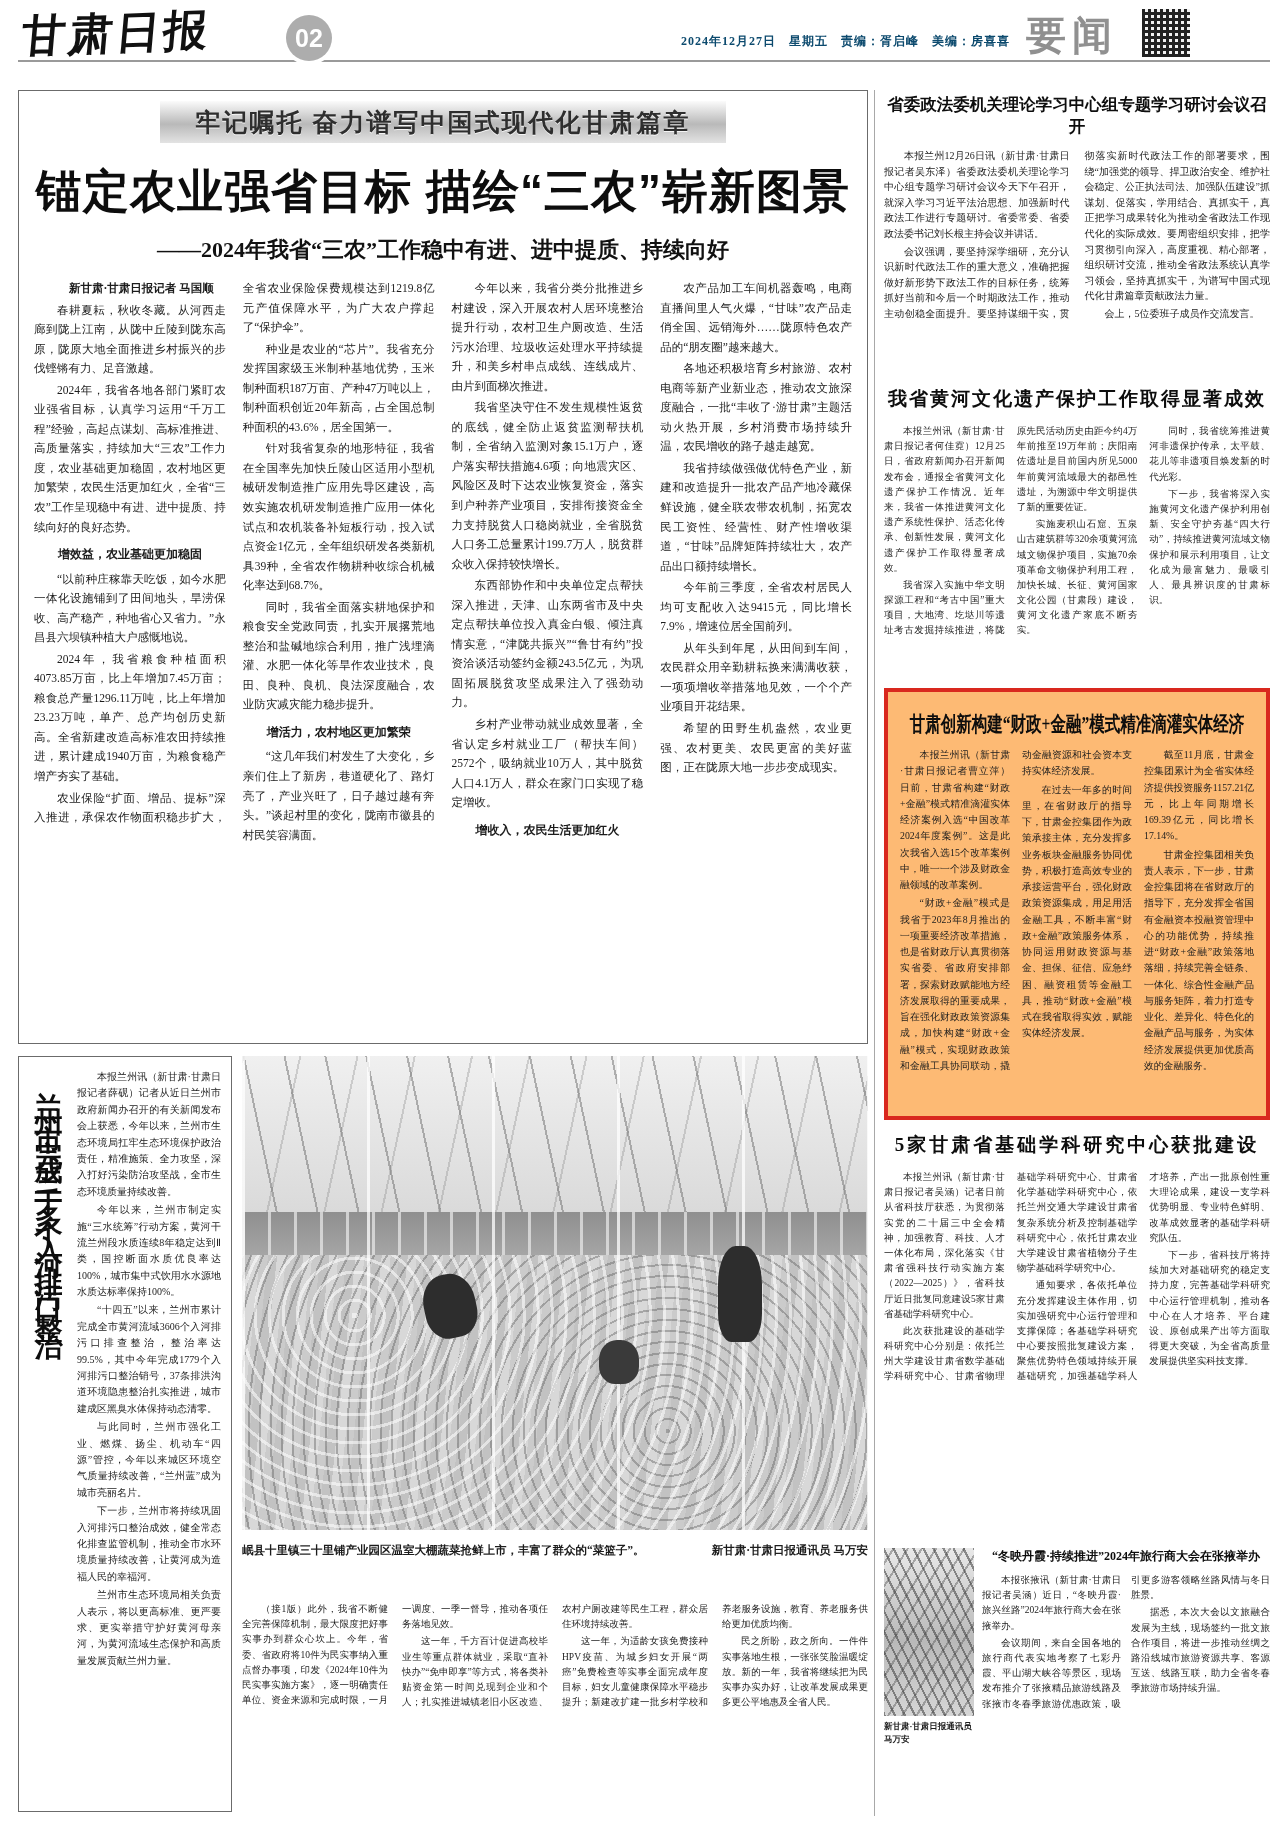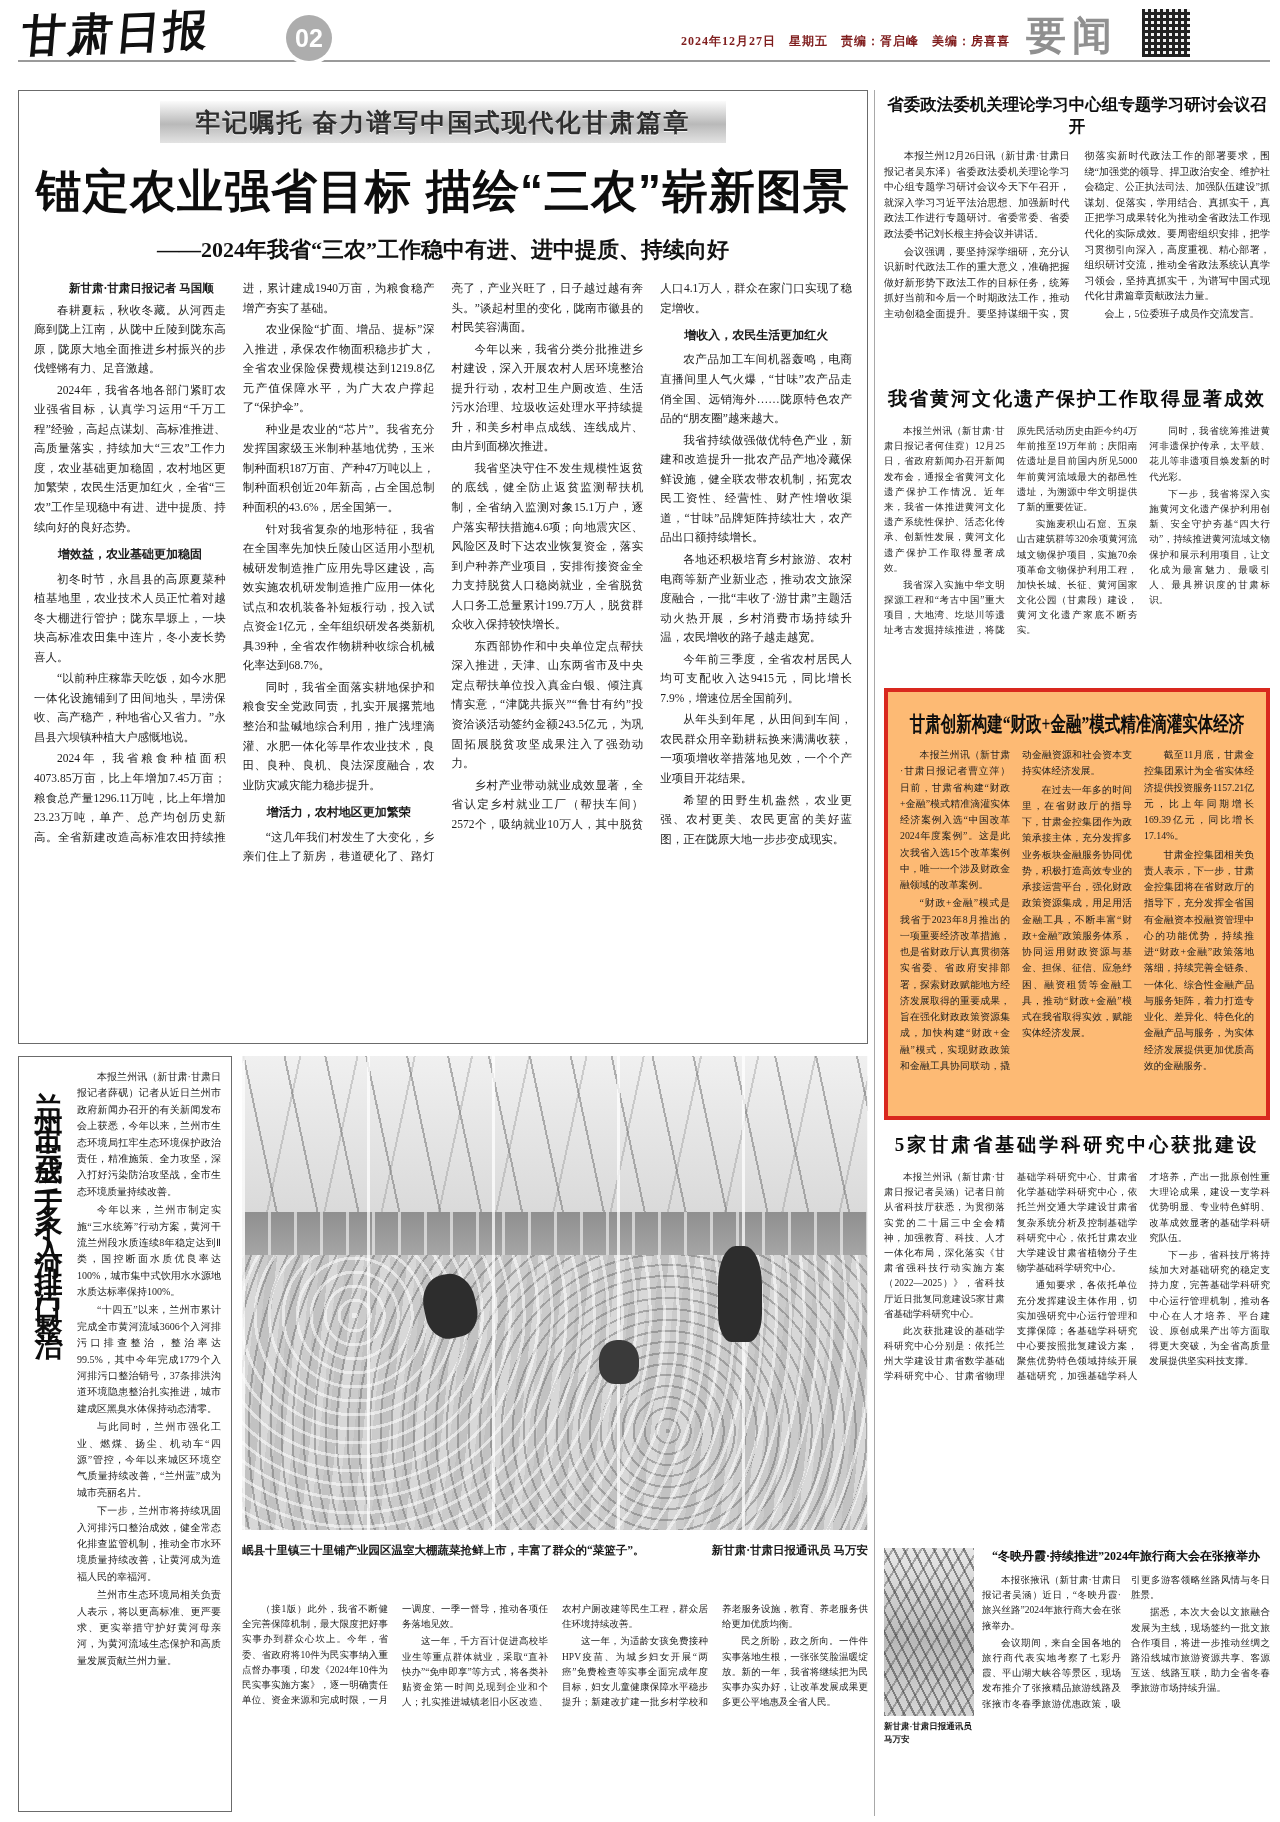--- a/index.html
+++ b/index.html
@@ -6,21 +6,21 @@
   #page{position:relative;width:1280px;height:1822px;background:#fff;overflow:hidden;
         font-family:"Liberation Serif",serif;color:#1c1c1c;}
   
   .masthead{position:absolute;left:22px;top:4px;font-family:"DejaVu Serif",serif;
     font-weight:bold;font-size:44px;letter-spacing:3px;transform:skewX(-7deg) rotate(-2deg);color:#111;}
   .header-rule{position:absolute;left:18px;top:60px;width:1252px;height:2px;background:#9a9a9a;}
   .page-circle{position:absolute;left:286px;top:15px;width:46px;height:46px;border-radius:50%;
     background:#adadad;color:#fff;font-family:"Liberation Sans",sans-serif;font-weight:bold;
     font-size:25px;line-height:46px;text-align:center;z-index:3;box-shadow:0 0 0 4px #fff;}
   .date-line{position:absolute;left:640px;top:33px;width:370px;text-align:right;
-    font-size:12px;font-weight:bold;color:#7f1d1d;letter-spacing:1px;}
+    font-size:12px;font-weight:bold;color:#0c4a6e;letter-spacing:1px;}
   .section-label{position:absolute;left:1026px;top:8px;font-size:40px;font-weight:bold;
     color:#909090;letter-spacing:6px;}
   .qr{position:absolute;left:1142px;top:9px;width:48px;height:48px;
     background:repeating-linear-gradient(0deg,#222 0 3px,transparent 3px 6px),
                repeating-linear-gradient(90deg,#222 0 3px,#f2f2f2 3px 6px);}
   
   .lead-box{position:absolute;left:18px;top:90px;width:850px;height:954px;border:1px solid #6b6b6b;box-sizing:border-box;}
   .kicker{margin:10px auto 0;width:566px;height:42px;line-height:42px;text-align:center;
     background:linear-gradient(180deg,#fbfbfb 0%,#b9b9b9 55%,#e3e3e3 100%);
     font-family:"Liberation Sans",sans-serif;font-weight:bold;font-size:25px;letter-spacing:2px;color:#2e2e2e;
@@ -120,37 +120,36 @@
 
   <div class="lead-box">
     <div class="kicker">牢记嘱托 奋力谱写中国式现代化甘肃篇章</div>
     <div class="lead-headline">锚定农业强省目标  描绘“三农”崭新图景</div>
     <div class="lead-dek">——2024年我省“三农”工作稳中有进、进中提质、持续向好</div>
     <div class="lead-cols">
       <p class="lead-byline">新甘肃·甘肃日报记者 马国顺</p>
       <p>春耕夏耘，秋收冬藏。从河西走廊到陇上江南，从陇中丘陵到陇东高原，陇原大地全面推进乡村振兴的步伐铿锵有力、足音激越。</p>
       <p>2024年，我省各地各部门紧盯农业强省目标，认真学习运用“千万工程”经验，高起点谋划、高标准推进、高质量落实，持续加大“三农”工作力度，农业基础更加稳固，农村地区更加繁荣，农民生活更加红火，全省“三农”工作呈现稳中有进、进中提质、持续向好的良好态势。</p>
       <h3 class="crosshead">增效益，农业基础更加稳固</h3>
-      <p>初冬时节，永昌县的高原夏菜种植基地里，农业技术人员正忙着对越冬大棚进行管护；陇东旱塬上，一块块高标准农田集中连片，冬小麦长势喜人。</p>
       <p>“以前种庄稼靠天吃饭，如今水肥一体化设施铺到了田间地头，旱涝保收、高产稳产，种地省心又省力。”永昌县六坝镇种植大户感慨地说。</p>
       <p>2024年，我省粮食种植面积4073.85万亩，比上年增加7.45万亩；粮食总产量1296.11万吨，比上年增加23.23万吨，单产、总产均创历史新高。全省新建改造高标准农田持续推进，累计建成1940万亩，为粮食稳产增产夯实了基础。</p>
       <p>农业保险“扩面、增品、提标”深入推进，承保农作物面积稳步扩大，全省农业保险保费规模达到1219.8亿元产值保障水平，为广大农户撑起了“保护伞”。</p>
       <p>种业是农业的“芯片”。我省充分发挥国家级玉米制种基地优势，玉米制种面积187万亩、产种47万吨以上，制种面积创近20年新高，占全国总制种面积的43.6%，居全国第一。</p>
       <p>针对我省复杂的地形特征，我省在全国率先加快丘陵山区适用小型机械研发制造推广应用先导区建设，高效实施农机研发制造推广应用一体化试点和农机装备补短板行动，投入试点资金1亿元，全年组织研发各类新机具39种，全省农作物耕种收综合机械化率达到68.7%。</p>
       <p>同时，我省全面落实耕地保护和粮食安全党政同责，扎实开展撂荒地整治和盐碱地综合利用，推广浅埋滴灌、水肥一体化等旱作农业技术，良田、良种、良机、良法深度融合，农业防灾减灾能力稳步提升。</p>
       <h3 class="crosshead">增活力，农村地区更加繁荣</h3>
       <p>“这几年我们村发生了大变化，乡亲们住上了新房，巷道硬化了、路灯亮了，产业兴旺了，日子越过越有奔头。”谈起村里的变化，陇南市徽县的村民笑容满面。</p>
       <p>今年以来，我省分类分批推进乡村建设，深入开展农村人居环境整治提升行动，农村卫生户厕改造、生活污水治理、垃圾收运处理水平持续提升，和美乡村串点成线、连线成片、由片到面梯次推进。</p>
       <p>我省坚决守住不发生规模性返贫的底线，健全防止返贫监测帮扶机制，全省纳入监测对象15.1万户，逐户落实帮扶措施4.6项；向地震灾区、风险区及时下达农业恢复资金，落实到户种养产业项目，安排衔接资金全力支持脱贫人口稳岗就业，全省脱贫人口务工总量累计199.7万人，脱贫群众收入保持较快增长。</p>
       <p>东西部协作和中央单位定点帮扶深入推进，天津、山东两省市及中央定点帮扶单位投入真金白银、倾注真情实意，“津陇共振兴”“鲁甘有约”投资洽谈活动签约金额243.5亿元，为巩固拓展脱贫攻坚成果注入了强劲动力。</p>
       <p>乡村产业带动就业成效显著，全省认定乡村就业工厂（帮扶车间）2572个，吸纳就业10万人，其中脱贫人口4.1万人，群众在家门口实现了稳定增收。</p>
       <h3 class="crosshead">增收入，农民生活更加红火</h3>
       <p>农产品加工车间机器轰鸣，电商直播间里人气火爆，“甘味”农产品走俏全国、远销海外……陇原特色农产品的“朋友圈”越来越大。</p>
+      <p>各地还积极培育乡村旅游、农村电商等新产业新业态，推动农文旅深度融合，一批“丰收了·游甘肃”主题活动火热开展，乡村消费市场持续升温，农民增收的路子越走越宽。</p>
       <p>我省持续做强做优特色产业，新建和改造提升一批农产品产地冷藏保鲜设施，健全联农带农机制，拓宽农民工资性、经营性、财产性增收渠道，“甘味”品牌矩阵持续壮大，农产品出口额持续增长。</p>
-      <p>各地还积极培育乡村旅游、农村电商等新产业新业态，推动农文旅深度融合，一批“丰收了·游甘肃”主题活动火热开展，乡村消费市场持续升温，农民增收的路子越走越宽。</p>
       <p>今年前三季度，全省农村居民人均可支配收入达9415元，同比增长7.9%，增速位居全国前列。</p>
       <p>从年头到年尾，从田间到车间，农民群众用辛勤耕耘换来满满收获，一项项增收举措落地见效，一个个产业项目开花结果。</p>
       <p>希望的田野生机盎然，农业更强、农村更美、农民更富的美好蓝图，正在陇原大地一步步变成现实。</p>
     </div>
   </div>
 
   <div class="lz-box">
     <div class="lz-head">兰州市完成三千多个入河排污口整治</div>
     <div class="lz-body">
       <p>本报兰州讯（新甘肃·甘肃日报记者薛砚）记者从近日兰州市政府新闻办召开的有关新闻发布会上获悉，今年以来，兰州市生态环境局扛牢生态环境保护政治责任，精准施策、全力攻坚，深入打好污染防治攻坚战，全市生态环境质量持续改善。</p>

